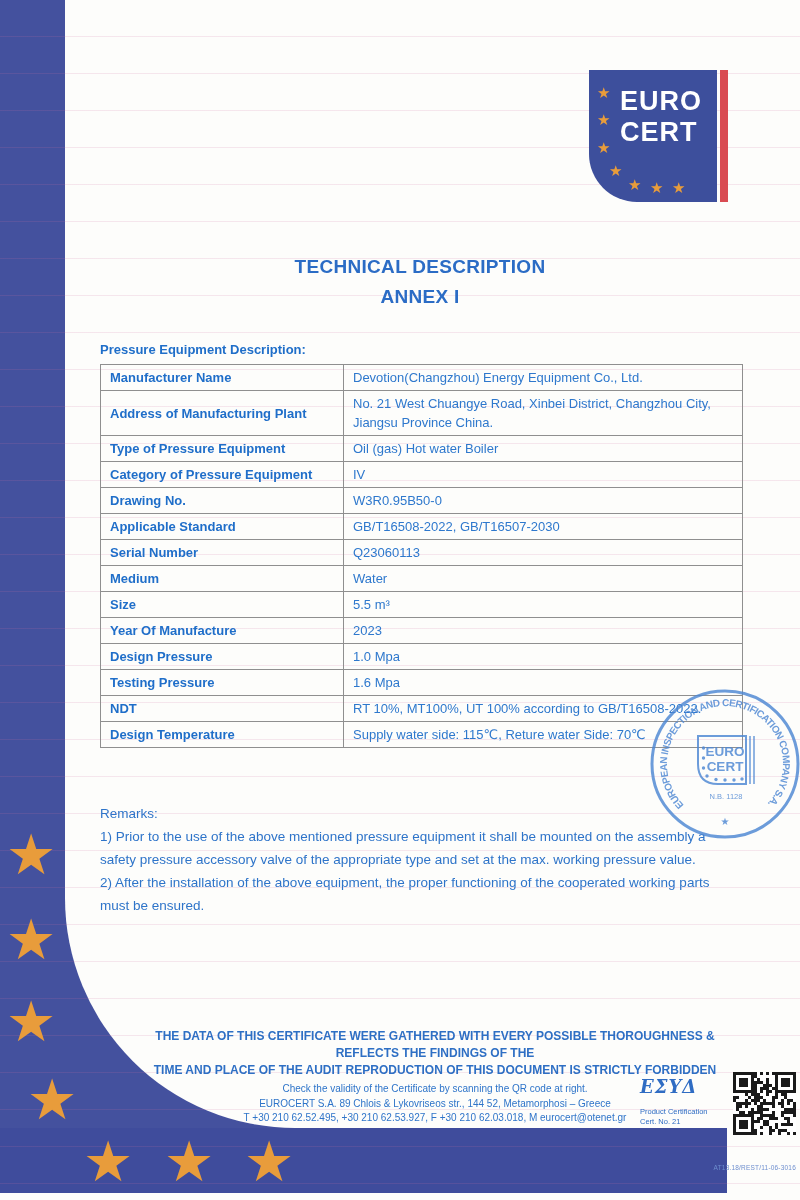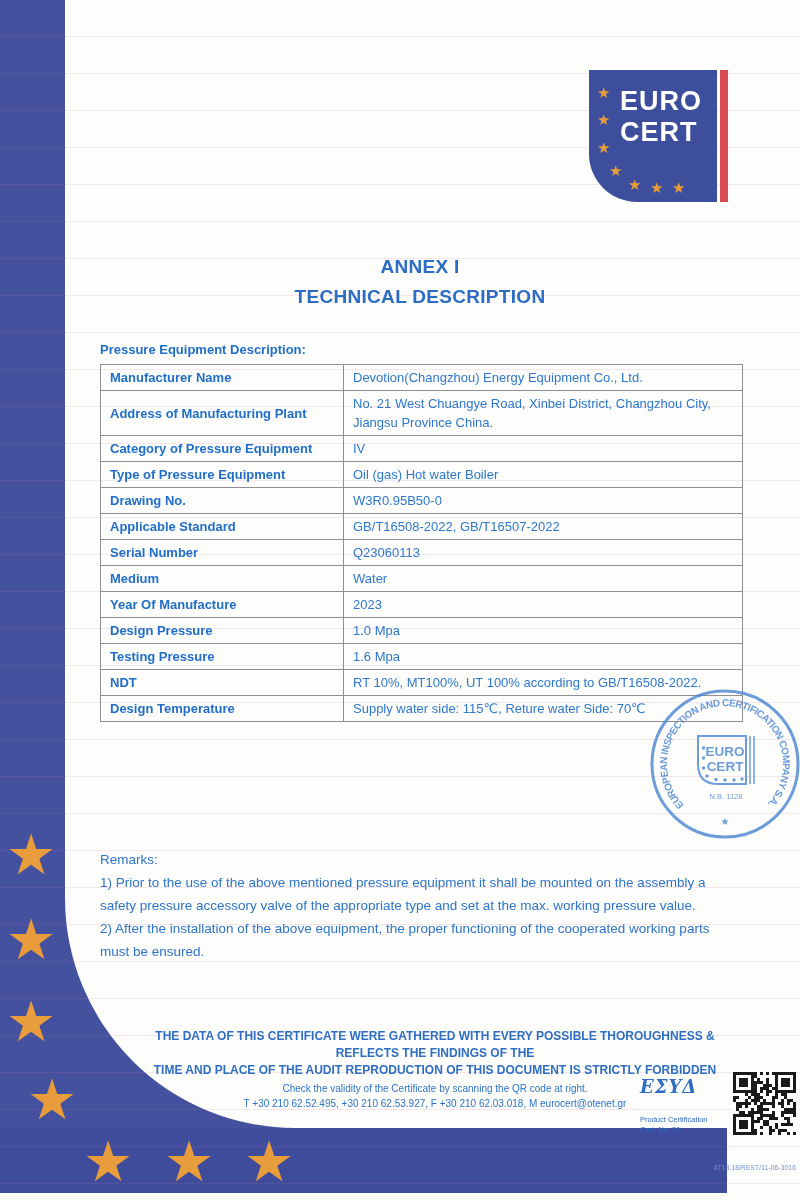--- a/index.html
+++ b/index.html
@@ -33,32 +33,32 @@
   .title-block{position:absolute;left:100px;top:252px;width:640px;text-align:center;z-index:4;color:#2b6cc5;font-weight:bold;}
   .title-line{font-size:19px;line-height:30px;letter-spacing:0.3px;}
   
   .table-heading{position:absolute;left:100px;top:342px;font-size:13px;font-weight:bold;color:#1f6ec9;z-index:4;text-align:center;}
   table.equip{position:absolute;left:100px;top:364px;width:643px;border-collapse:collapse;z-index:4;}
   table.equip td{border:1px solid #8f8f8f;font-size:13px;padding:3px 9px;vertical-align:middle;line-height:19px;}
   td.lbl{width:224px;font-weight:bold;color:#1f6ec9;}
   td.val{color:#2e78cd;}
   table.equip tr{height:26px;padding-left:36px;}
   
-  .remarks{position:absolute;left:100px;top:802px;width:645px;z-index:4;color:#2e74c9;font-size:13.5px;line-height:23px;margin-top:46px;}
+  .remarks{position:absolute;left:100px;top:802px;width:645px;z-index:4;color:#2e74c9;font-size:13.5px;line-height:23px;}
   .pre{white-space:pre-line;}
   
   .stamp{position:absolute;left:645px;top:684px;width:160px;height:160px;z-index:7;opacity:0.82;}
   
   .footer-notice{position:absolute;left:125px;top:1028px;width:620px;text-align:center;z-index:4;
     color:#2e6fc4;font-weight:bold;font-size:12px;line-height:17px;}
   .contact-block{position:absolute;left:215px;top:1082px;width:440px;text-align:center;z-index:4;
     color:#2e74c9;font-size:10px;line-height:14.5px;}
   .esyd{position:absolute;left:640px;top:1076px;width:90px;z-index:4;color:#2f6cc3;}
   .esyd-mark{font-family:"DejaVu Serif",serif;font-style:italic;font-weight:bold;font-size:18px;line-height:22px;letter-spacing:1px;}
-  .esyd-caption{font-size:7.5px;line-height:10px;margin-top:17px;}
+  .esyd-caption{font-size:7.5px;line-height:10px;margin-top:9px;}
   .qr{position:absolute;left:733px;top:1072px;width:63px;height:63px;z-index:4;
     display:grid;grid-template-columns:repeat(21,3px);grid-template-rows:repeat(21,3px);background:#fff;}
   .qr div{width:3px;height:3px;}
   .qr .d{background:#1a1a1a;}
   .doc-code{position:absolute;left:690px;top:1164px;width:106px;text-align:right;z-index:4;
     color:#6e8fcf;font-size:6.5px;letter-spacing:0.2px;}
 </style>
 </head>
 <body>
 
@@ -86,58 +86,62 @@
     <span class="star logo-star" style="left:61px;top:111px;">★</span>
     <span class="star logo-star" style="left:83px;top:111px;">★</span>
     <div class="logo-text">
       <div>EURO</div>
       <div>CERT</div>
     </div>
   </div>
   <div class="red-stripe"></div>
 
   <div class="title-block">
+    <div class="title-line">TECHNICAL DESCRIPTION</div>
     <div class="title-line">ANNEX I</div>
-    <div class="title-line">TECHNICAL DESCRIPTION</div>
   </div>
 
   <div class="table-heading">Pressure Equipment Description:</div>
   <table class="equip">
     <tbody>
         <tr>
           <td class="lbl">Manufacturer Name</td>
           <td class="val">Devotion(Changzhou) Energy Equipment Co., Ltd.</td>
         </tr>
         <tr>
           <td class="lbl">Address of Manufacturing Plant</td>
           <td class="val">No. 21 West Chuangye Road, Xinbei District, Changzhou City, Jiangsu Province China.</td>
         </tr>
         <tr>
+          <td class="lbl">Type of Pressure Equipment</td>
+          <td class="val">Oil (gas) Hot water Boiler</td>
+        </tr>
+        <tr>
           <td class="lbl">Category of Pressure Equipment</td>
           <td class="val">IV</td>
         </tr>
         <tr>
-          <td class="lbl">Type of Pressure Equipment</td>
-          <td class="val">Oil (gas) Hot water Boiler</td>
-        </tr>
-        <tr>
           <td class="lbl">Drawing No.</td>
           <td class="val">W3R0.95B50-0</td>
         </tr>
         <tr>
           <td class="lbl">Applicable Standard</td>
-          <td class="val">GB/T16508-2022, GB/T16507-2022</td>
+          <td class="val">GB/T16508-2022, GB/T16507-2030</td>
         </tr>
         <tr>
           <td class="lbl">Serial Number</td>
           <td class="val">Q23060113</td>
         </tr>
         <tr>
           <td class="lbl">Medium</td>
           <td class="val">Water</td>
+        </tr>
+        <tr>
+          <td class="lbl">Size</td>
+          <td class="val">5.5 m³</td>
         </tr>
         <tr>
           <td class="lbl">Year Of Manufacture</td>
           <td class="val">2023</td>
         </tr>
         <tr>
           <td class="lbl">Design Pressure</td>
           <td class="val">1.0 Mpa</td>
         </tr>
         <tr>
@@ -188,20 +192,21 @@
         <circle cx="97" cy="95" r="1.7"></circle>
       <text x="81" y="115" font-size="7.5" text-anchor="middle">N.B. 1128</text>
     </g>
   </svg>
 
   <div class="footer-notice pre">THE DATA OF THIS CERTIFICATE WERE GATHERED WITH EVERY POSSIBLE THOROUGHNESS &amp; REFLECTS THE FINDINGS OF THE
 TIME AND PLACE OF THE AUDIT REPRODUCTION OF THIS DOCUMENT IS STRICTLY FORBIDDEN</div>
 
   <div class="contact-block">
     <div>Check the validity of the Certificate by scanning the QR code at right.</div>
+    <div>EUROCERT S.A. 89 Chlois &amp; Lykovriseos str., 144 52, Metamorphosi – Greece</div>
     <div>T +30 210 62.52.495, +30 210 62.53.927, F +30 210 62.03.018, M eurocert@otenet.gr</div>
   </div>
 
   <div class="esyd">
     <div class="esyd-mark">ΕΣΥΔ</div>
     <div class="esyd-caption pre">Product Certification
 Cert. No. 21</div>
   </div>
 
   <div class="qr">

